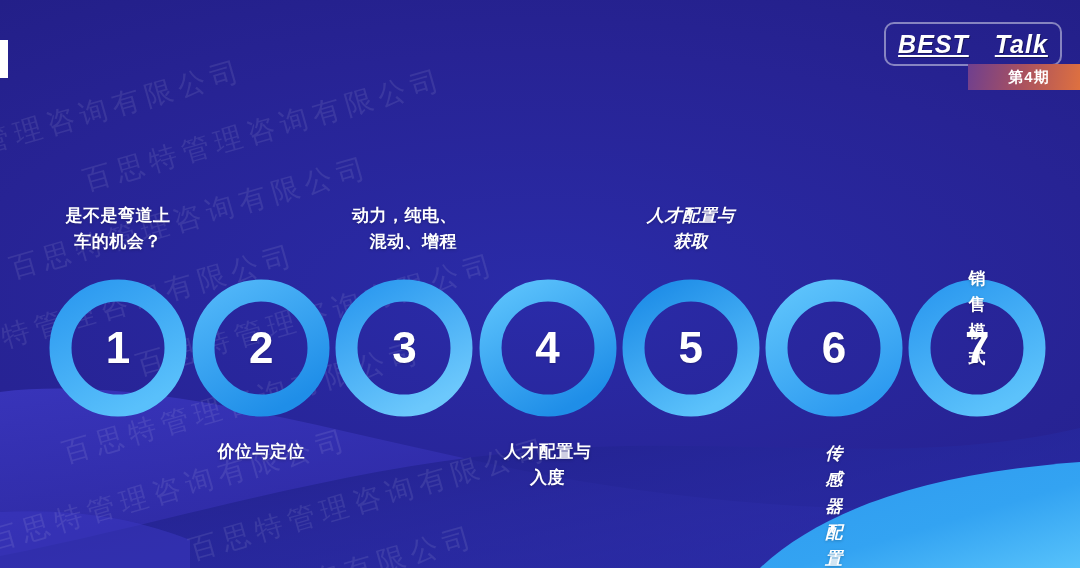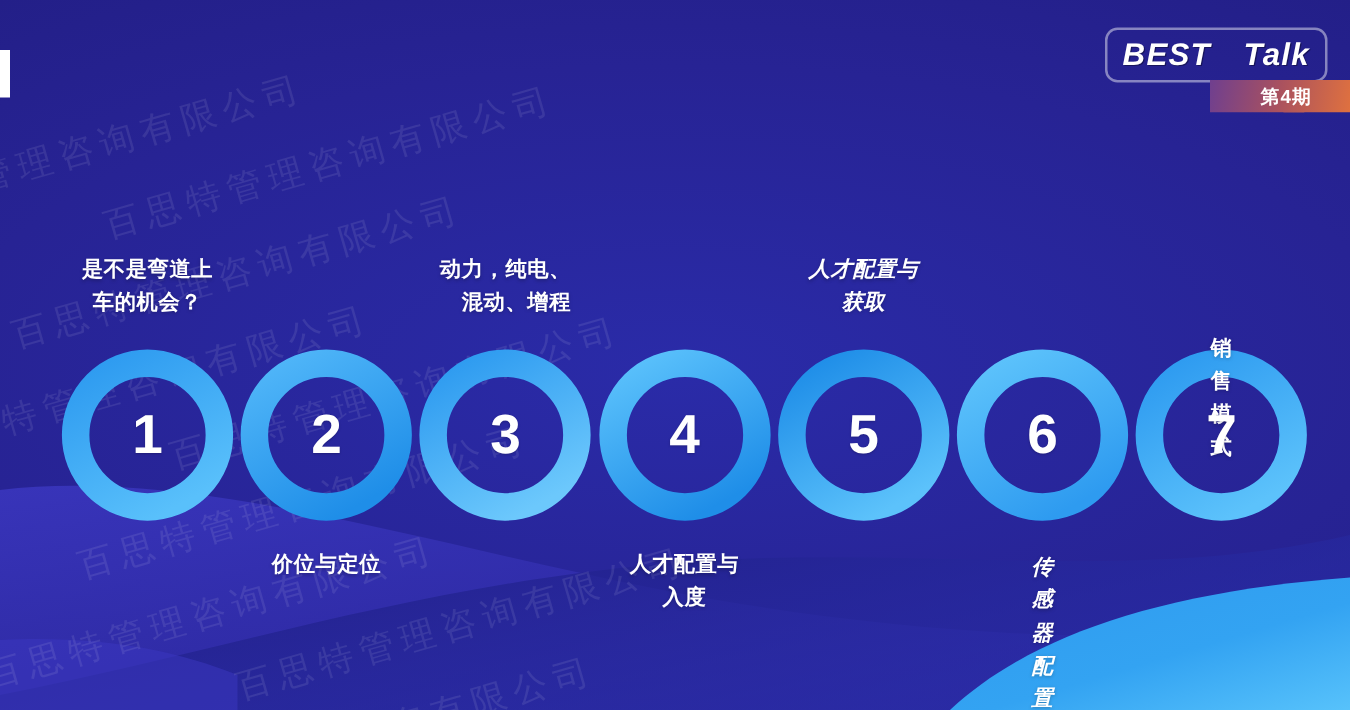--- a/index.html
+++ b/index.html
@@ -98,20 +98,21 @@
     display: flex;
     align-items: center;
     justify-content: center;
     gap: 26px;
     color: #ffffff;
     font-size: 25px;
     font-weight: bold;
     font-style: italic;
     letter-spacing: 1px;
     text-shadow: 1px 1px 0 rgba(0,0,0,.35);
+    text-decoration: underline;
   }
   .logo-ribbon {
     position: absolute;
     left: 48px;
     top: 42px;
     width: 122px;
     height: 26px;
     background: linear-gradient(100deg, #6f3f8f 0%, #a9515f 45%, #e8763a 100%);
     display: flex;
     align-items: center;

